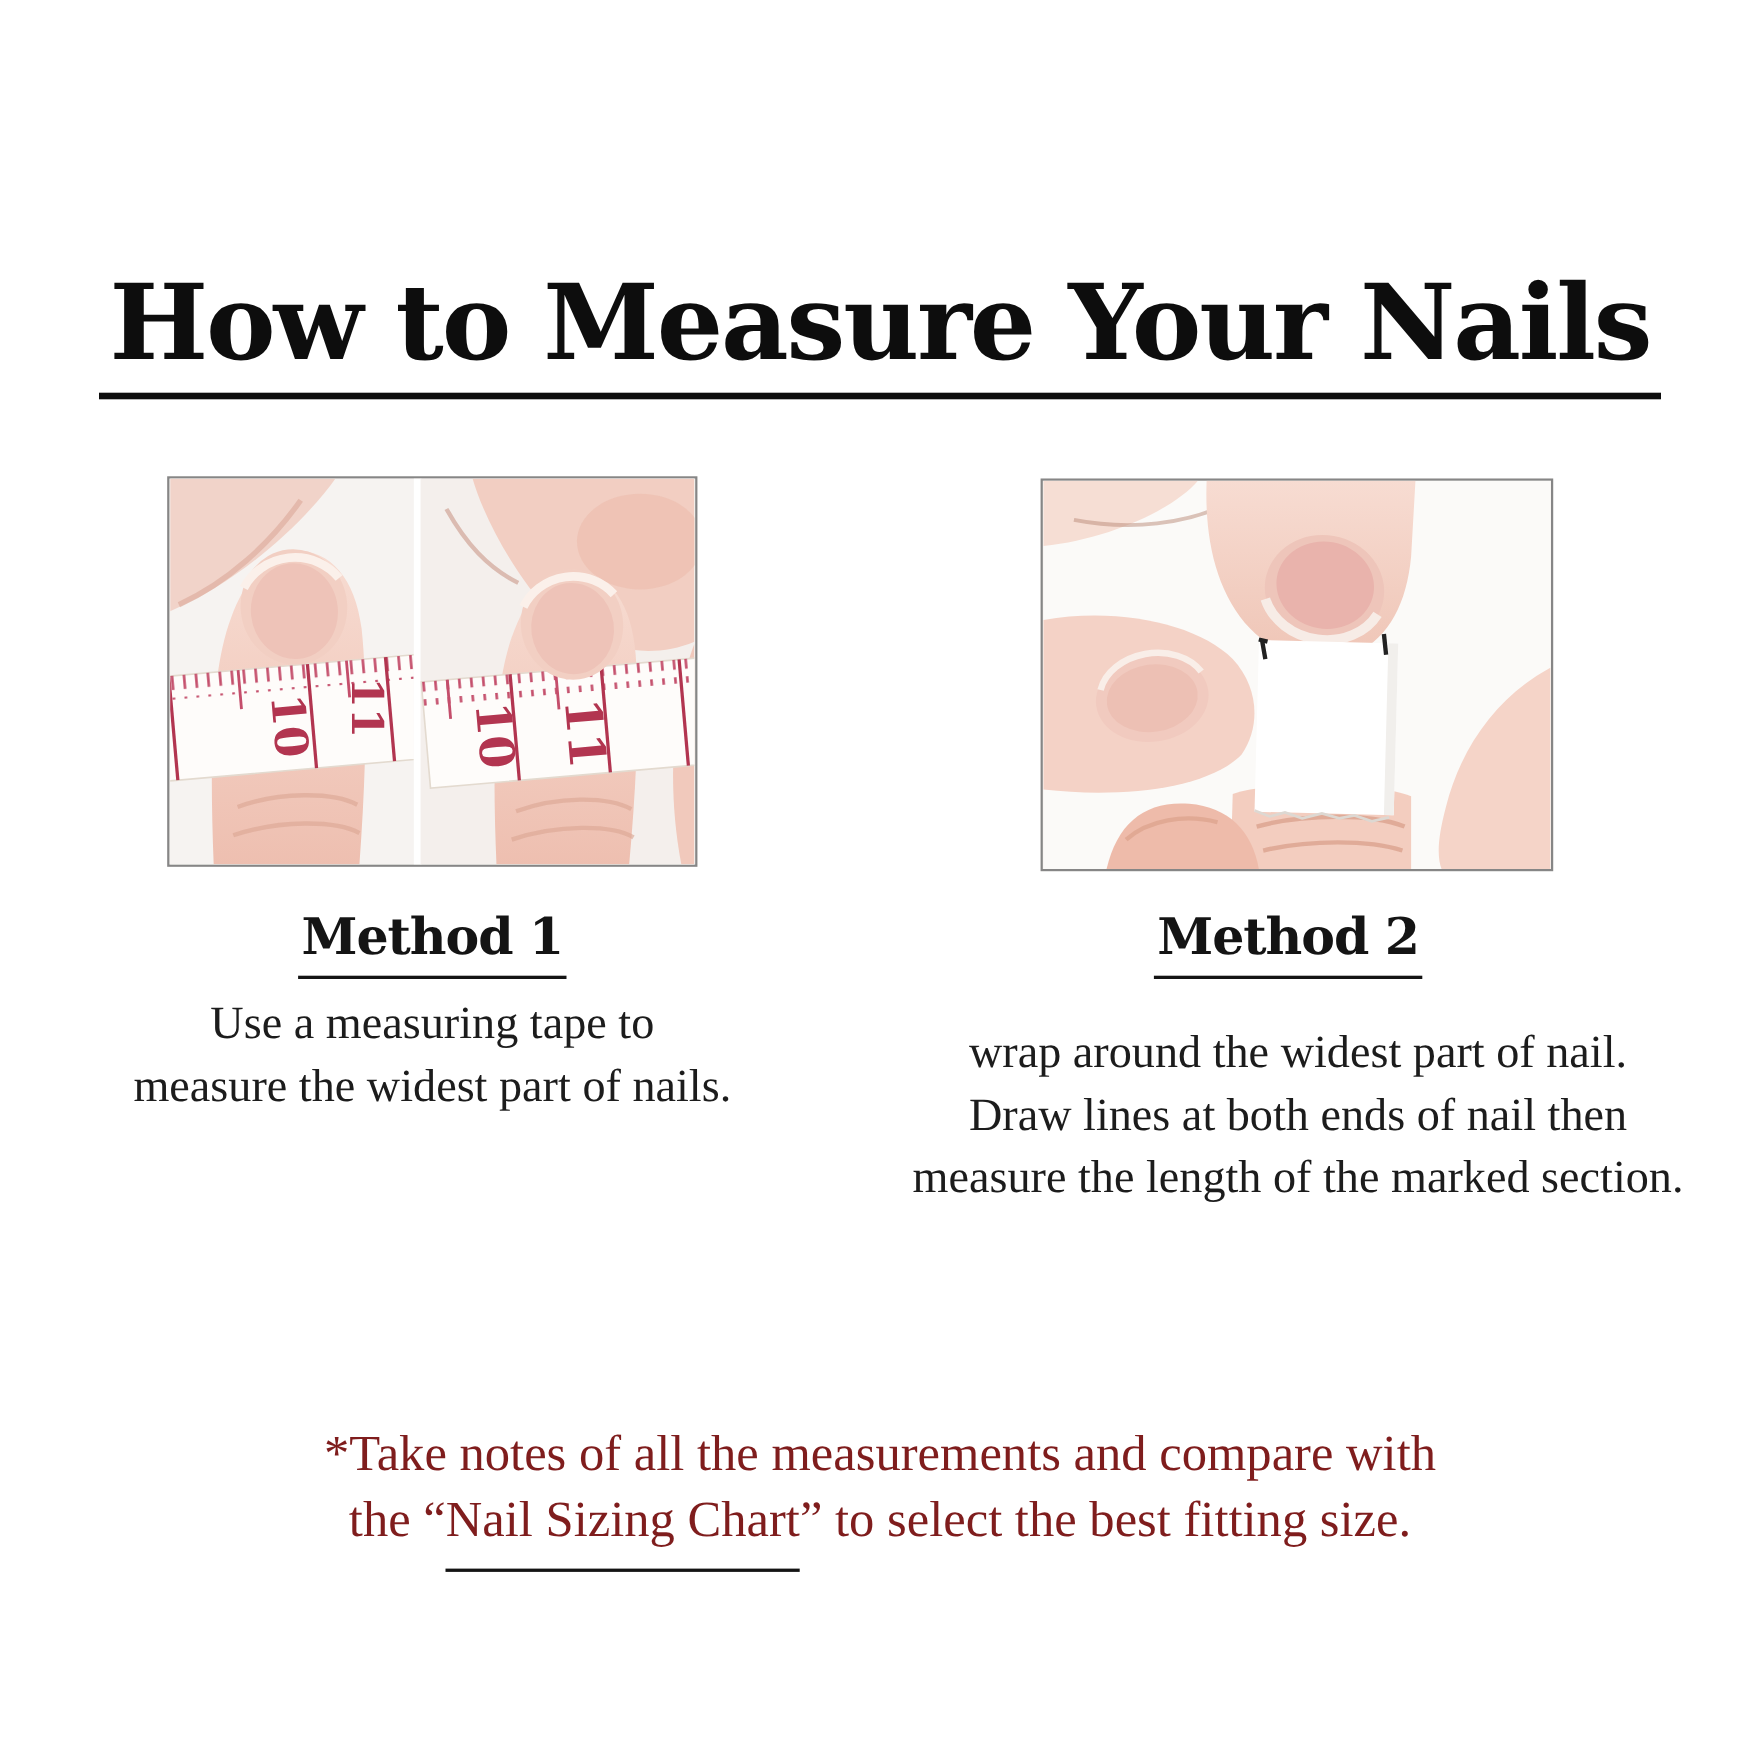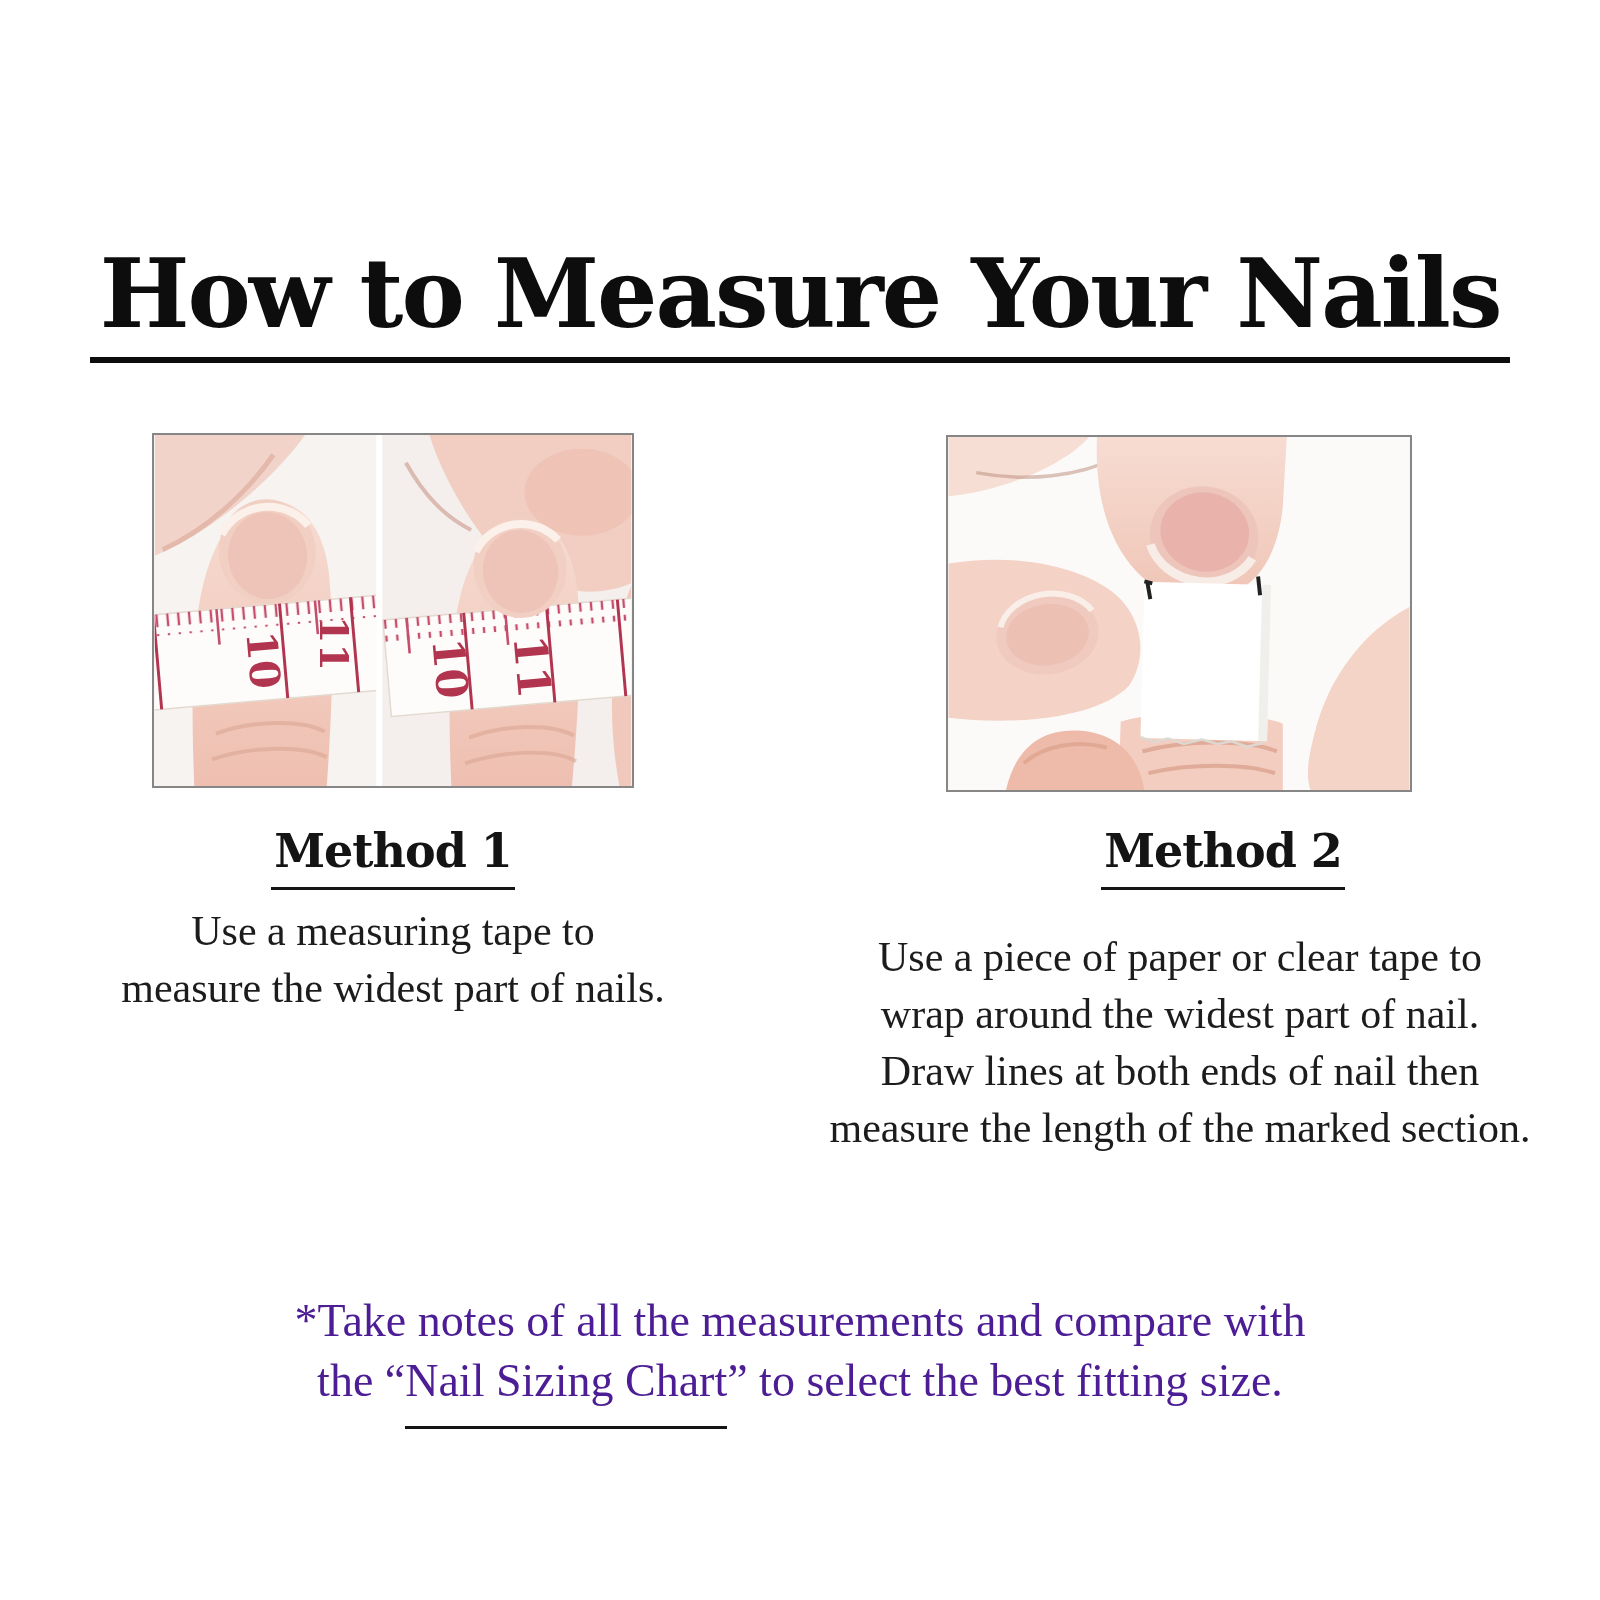--- a/index.html
+++ b/index.html
@@ -22,28 +22,28 @@
   #photo2 { left:946px; top:435px; width:466px; height:357px; }
   .photo svg { display:block; width:100%; height:100%; }
   
   .mlabel { position:absolute; text-align:center; }
   .mlabel .mlabel-text {
     display:inline-block; font-family:"DejaVu Serif", serif; font-weight:700;
     font-size:46px; letter-spacing:-1px; color:#141414;
     border-bottom:3px solid #141414; padding:0 3px 9px 3px;
   }
   #mlabel1 { left:152px; top:824px; width:482px; }
-  #mlabel2 { left:990px; top:824px; width:466px; }
+  #mlabel2 { left:938px; top:824px; width:466px; }
   
   .mdesc { position:absolute; text-align:center; font-size:42px; line-height:57px; color:#1c1c1c; }
   #mdesc1 { left:60px;  top:903px; width:666px; }
   #mdesc2 { left:770px; top:929px; width:820px; }
   
   .footnote { position:absolute; left:0; top:1291px; width:1600px; text-align:center;
-              font-size:46px; line-height:60px; color:#4c1d95; }
+              font-size:46px; line-height:60px; color:#7f1d1d; }
   .footnote .chart-ref { border-bottom:3px solid #141414; padding-bottom:20px; }
 </style>
 </head>
 <body>
 
 <div class="page">
 
   <div class="title-row">
     <span class="title-text">How to Measure Your Nails</span>
   </div>
@@ -172,21 +172,20 @@
   </div>
   <div class="mlabel" id="mlabel2">
     <span class="mlabel-text">Method 2</span>
   </div>
 
   <div class="mdesc" id="mdesc1">
     <div>Use a measuring tape to</div>
     <div>measure the widest part of nails.</div>
   </div>
   <div class="mdesc" id="mdesc2">
-    <div>Use a piece of paper  or clear tape to</div>
     <div>wrap around the widest part of nail.</div>
     <div>Draw lines at both ends of nail then</div>
     <div>measure the length of the marked section.</div>
   </div>
 
   <div class="footnote">
     <div>*Take notes of all the measurements and compare with</div>
     <div><span>the “</span><span class="chart-ref">Nail Sizing Chart</span><span>” to select the best fitting size.</span></div>
   </div>
 

